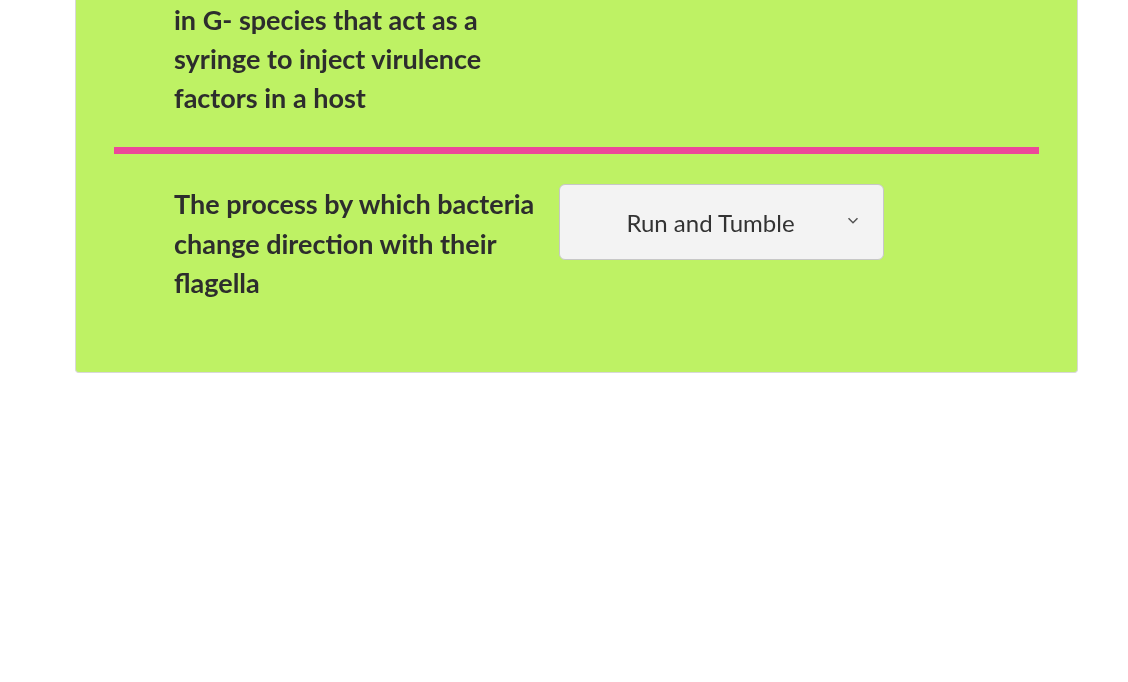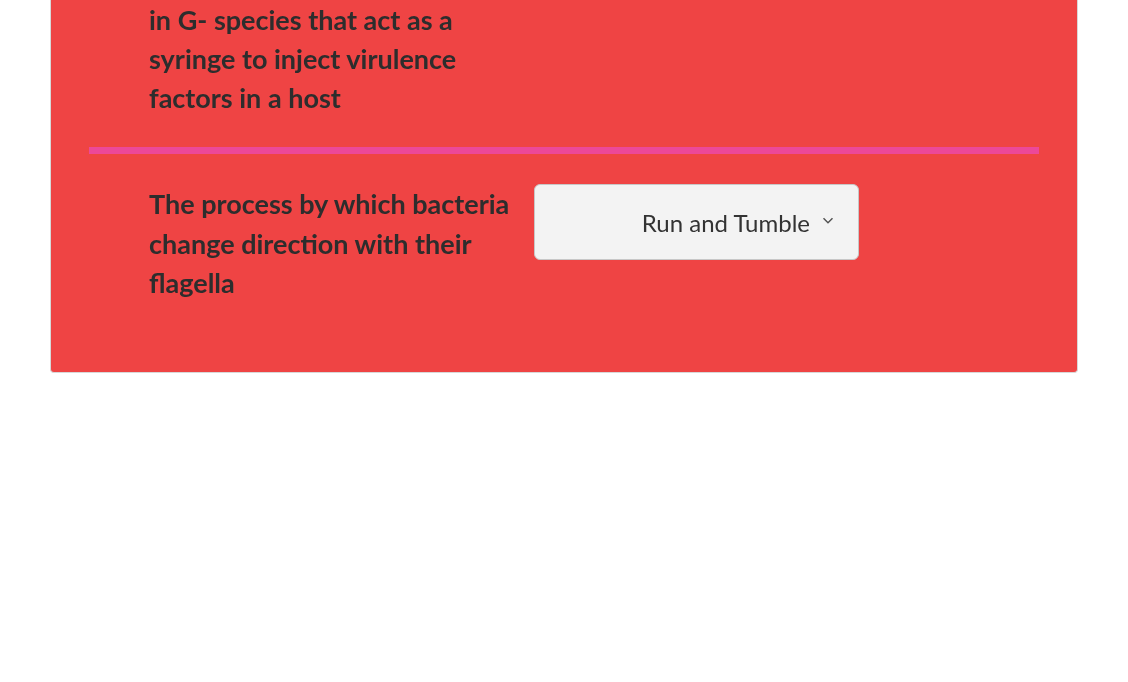--- a/index.html
+++ b/index.html
@@ -17,21 +17,22 @@
       height: 682px;
       position: relative;
       overflow: hidden;
       padding: 0 50px;
     }
     .card {
       border: 1px solid #d8d8d8;
       border-top: none;
       border-radius: 0 0 4px 4px;
       padding: 0 38px 40px 38px;
-      background: #ef4444;
+      background: #bef264;
+      margin-left: 25px;
     }
     .row {
       display: flex;
       align-items: flex-start;
       padding: 30px 0;
       border-top: 7px solid #ec4899;
     }
     .row:first-child {
       border-top: none;
       padding-top: 0;
@@ -58,21 +59,21 @@
       height: 76px;
       border: 1px solid #c7c7c7;
       border-radius: 6px;
       background: #f3f3f3;
       font-size: 24px;
       color: #333;
       padding: 0 48px 0 26px;
       appearance: none;
       -webkit-appearance: none;
       cursor: pointer;
-      text-align: right;
+      text-align: center;
       outline: none;
       font-family: inherit;
     }
     .chevron {
       position: absolute;
       right: 22px;
       top: 50%;
       transform: translateY(-50%);
       pointer-events: none;
     }

